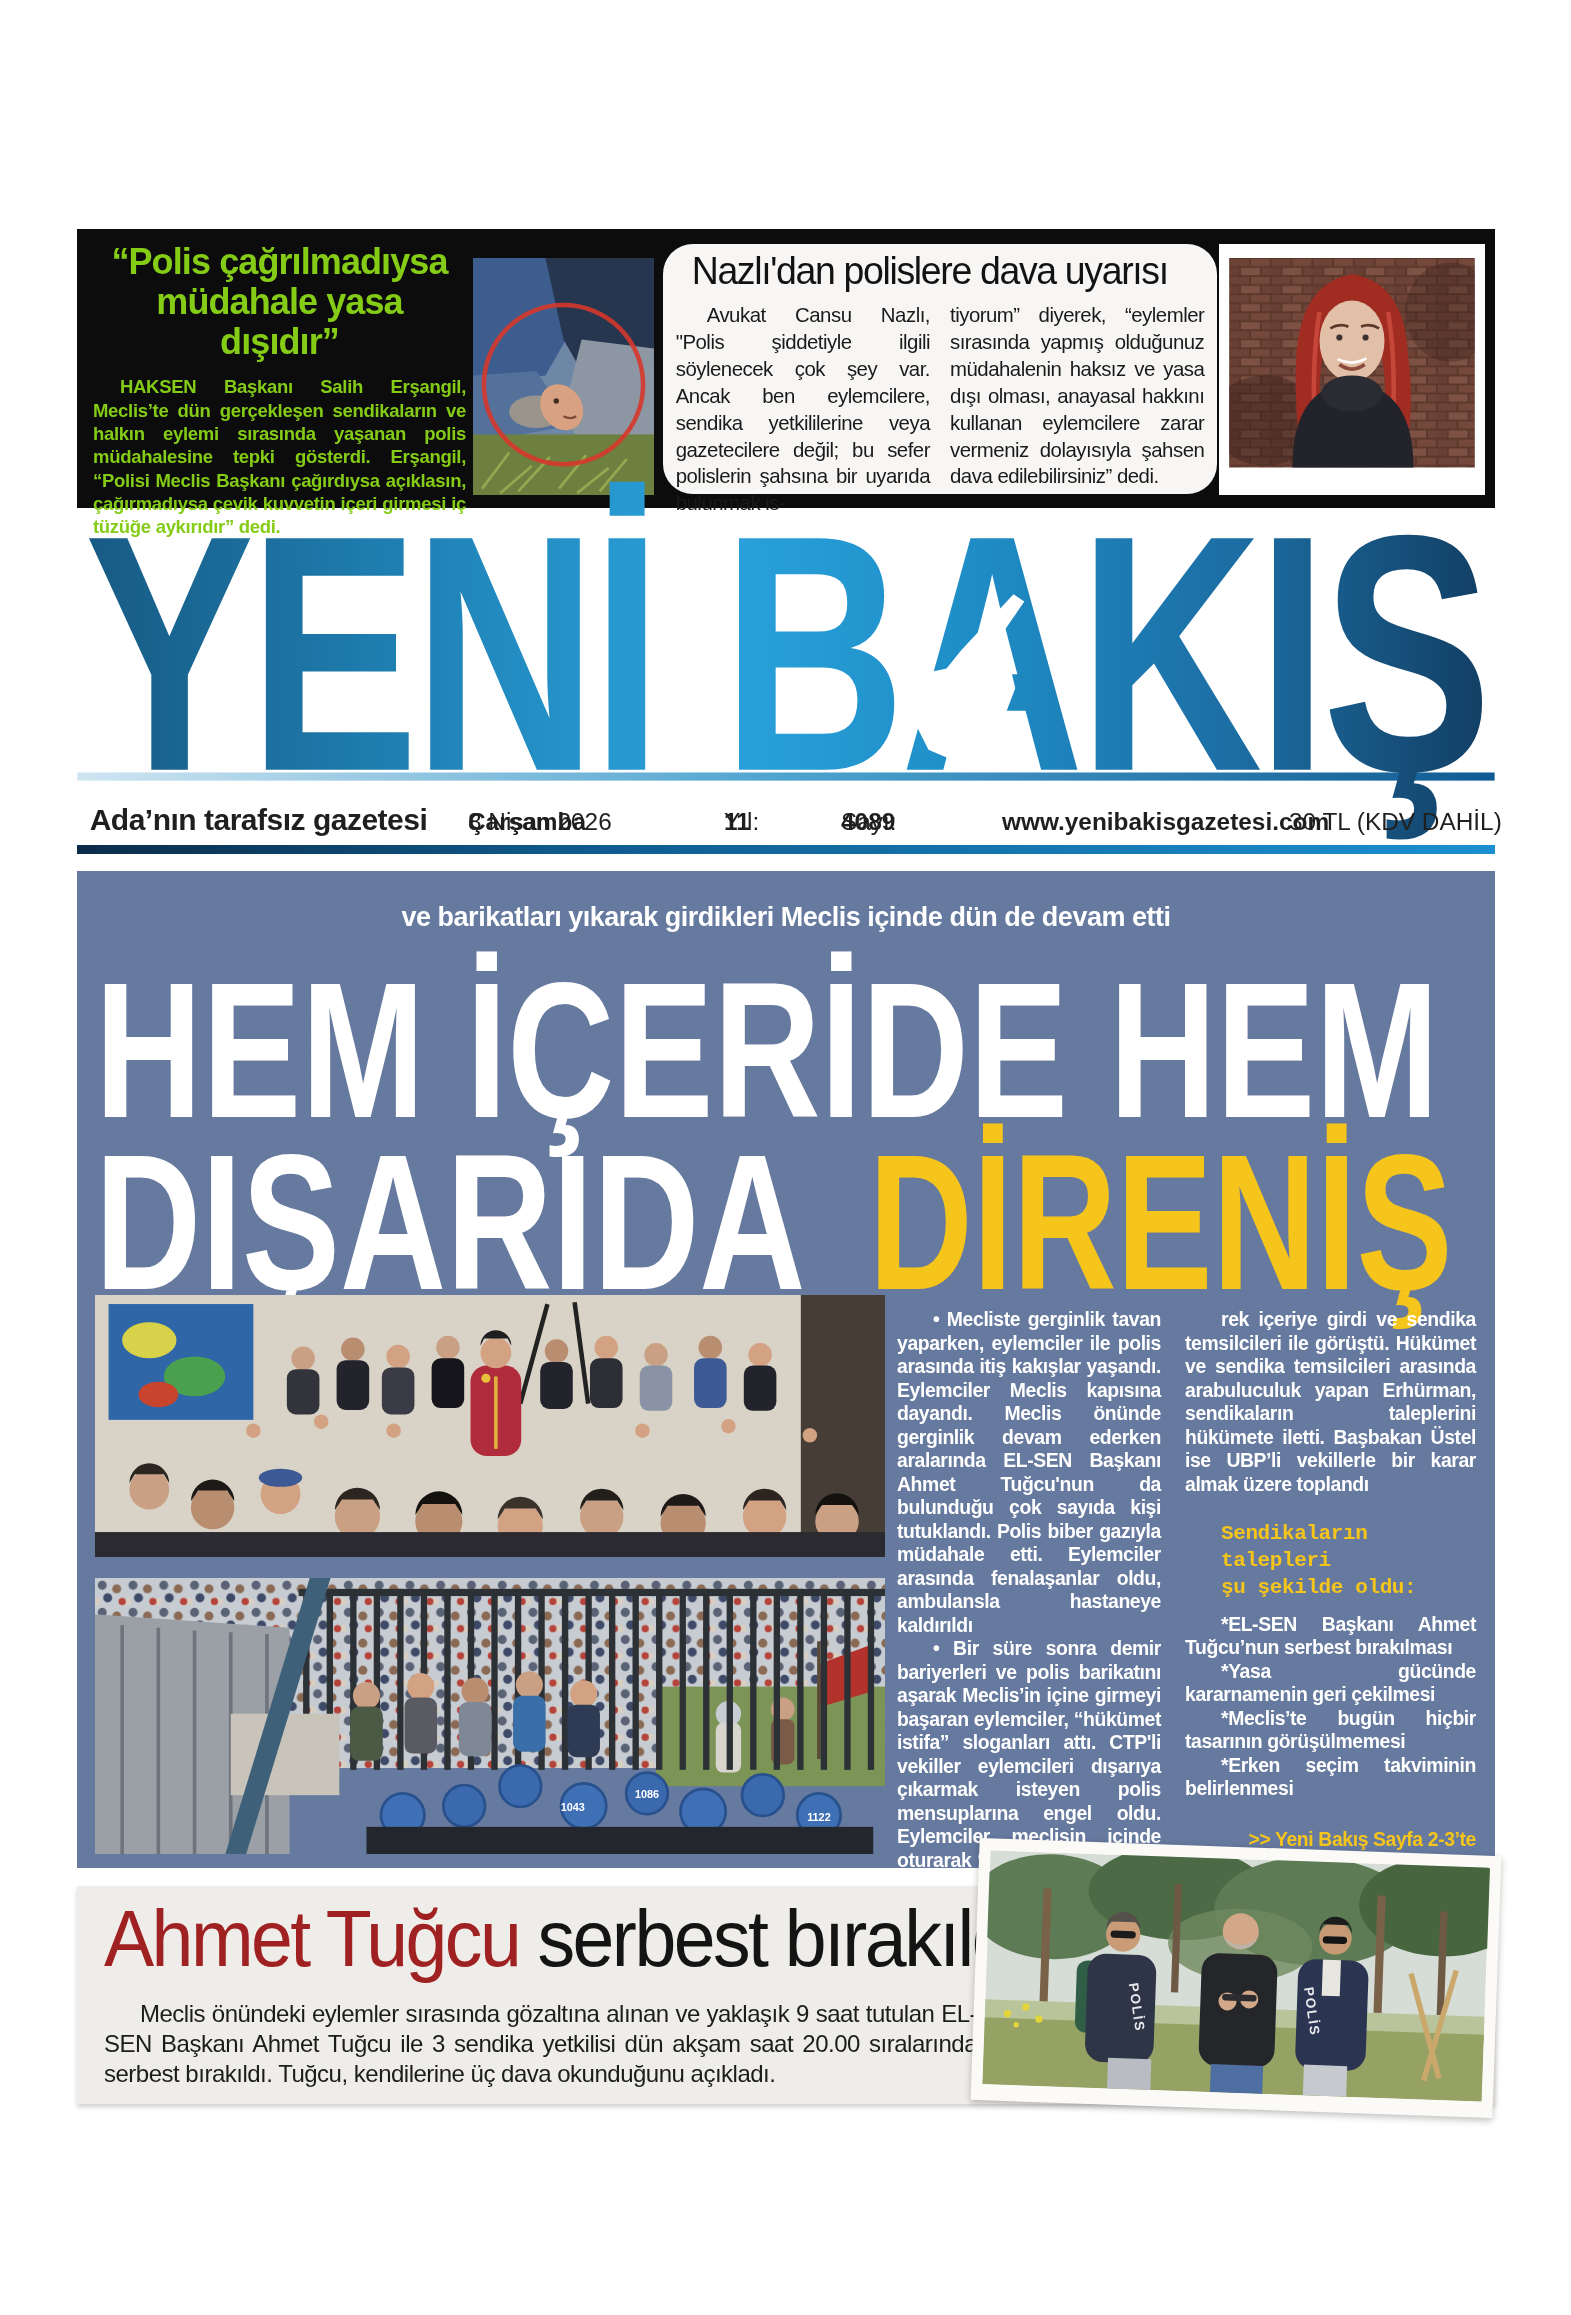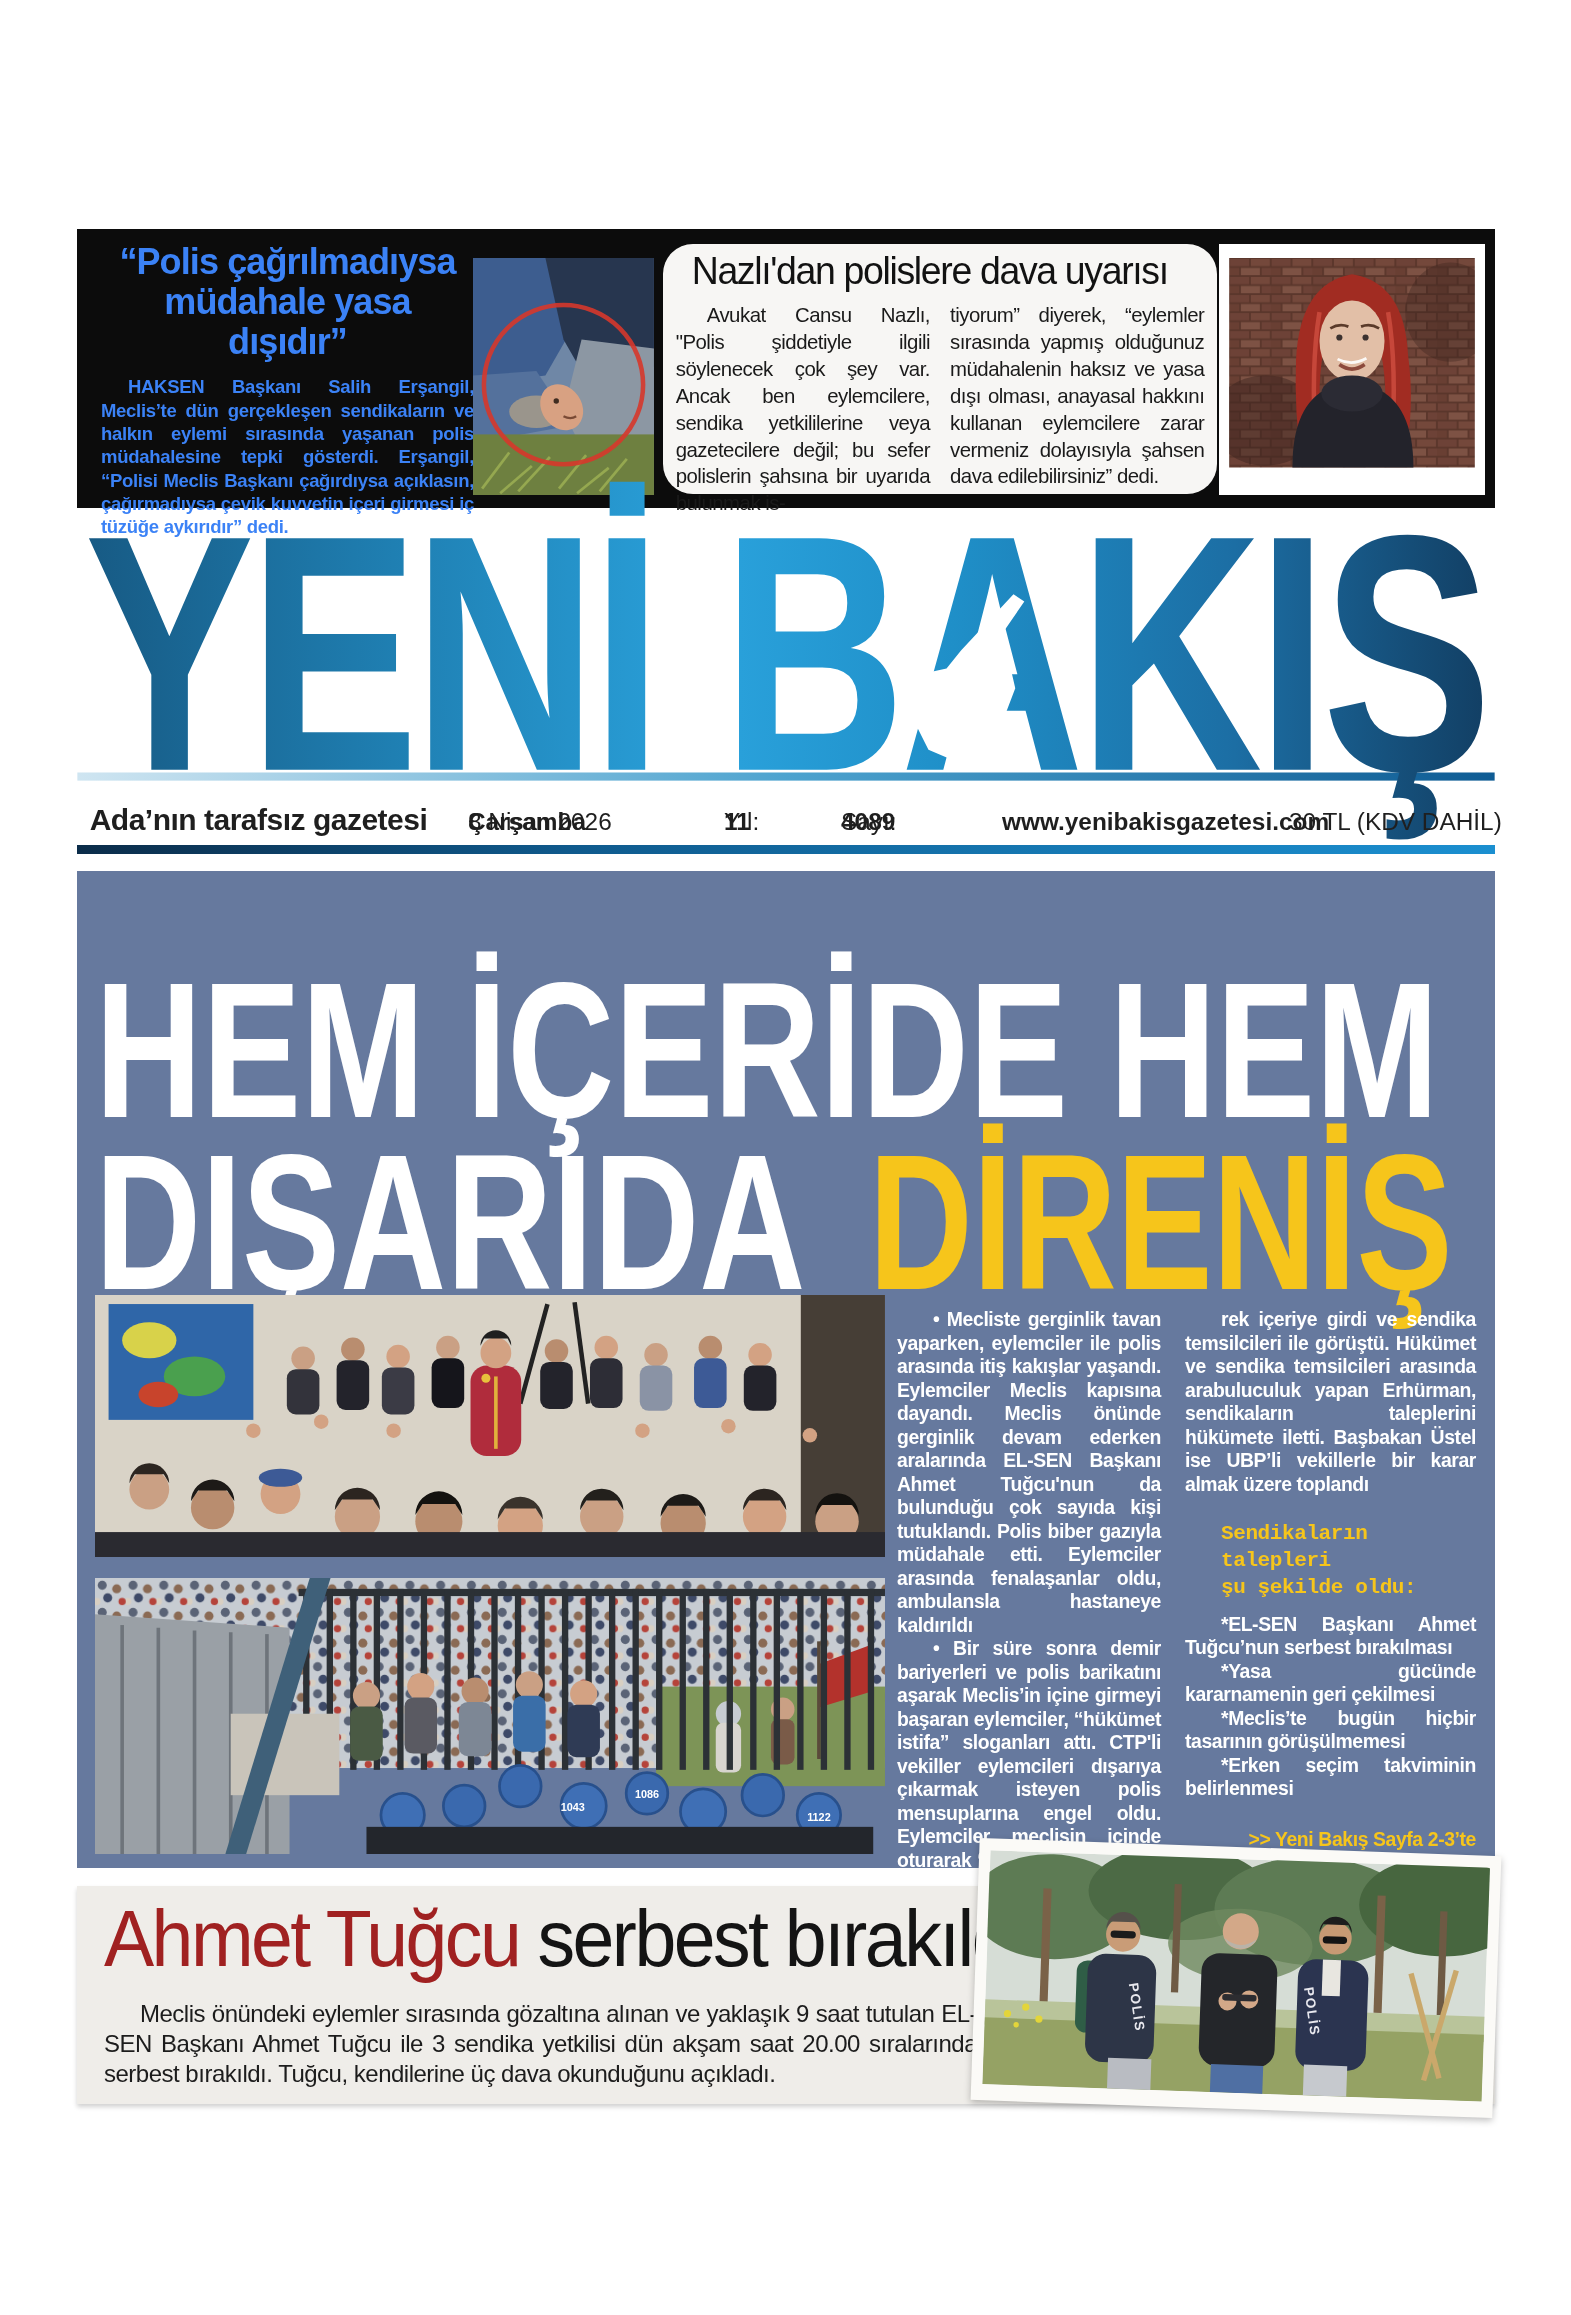--- a/index.html
+++ b/index.html
@@ -2,21 +2,21 @@
 <html style="font-size:14.5px"><head>
 <meta charset="utf-8">
 <style>
   * { margin:0; padding:0; box-sizing:border-box; }
   html,body { background:#ffffff; }
   body { font-family:"Liberation Sans", sans-serif; }
   #page { position:relative; width:1571px; height:2316px; background:#ffffff; margin:0 auto; overflow:hidden; }
 
   
   .topbar { position:absolute; left:77px; top:229px; width:1418px; height:279px; background:#0c0c0c; }
-  .tb-left { position:absolute; left:24px; top:12.7px; width:373px; height:253px; color:#3b82f6; }
+  .tb-left { position:absolute; left:16px; top:12.7px; width:373px; height:253px; color:#84cc16; }
   .tb-left-headline { font-size:36px; font-weight:bold; line-height:1.12; text-align:center; letter-spacing:-0.9px; }
   .tb-left-body { margin-top:12.7px; font-size:18.5px; font-weight:bold; line-height:1.26; text-align:justify; text-indent:27px; letter-spacing:-0.3px; }
   .tb-photo1 { position:absolute; left:396px; top:29px; width:181px; height:237px; background:#6f87a6; overflow:hidden; }
   .tb-card { position:absolute; left:586px; top:14.5px; width:554px; height:250px; background:#f7f6f4; padding:5.4px 12.7px;border-radius:30px; }
   .tb-card-headline { font-size:39px; font-weight:normal; color:#121212; text-align:center; letter-spacing:-1.4px; transform:scaleX(.96); transform-origin:left center; white-space:nowrap; }
   .tb-card-cols { display:flex; gap:20px; margin-top:9px; }
   .tb-card-col { width:256px; font-size:20.4px; line-height:1.32; color:#1a1a1a; text-align:justify; letter-spacing:-0.5px; }
   .tb-card-col.first { text-indent:31px; }
   .tb-photo2 { position:absolute; left:1142px; top:14.5px; width:266px; height:251px; background:#ffffff; padding:14.5px 10px 27px 10px; }
   .tb-photo2 svg { width:100%; height:100%; display:block; }
@@ -169,20 +169,21 @@
         <span class="b">4089</span>
       </span>
     <span class="dl-web">www.yenibakisgazetesi.com</span>
     <span class="dl-price">30 TL (KDV DAHİL)</span>
   </div>
   <div class="rule2"></div>
 
   <div class="panel">
 
     <div class="kicker">
+      <div>ve barikatları yıkarak girdikleri Meclis içinde dün de devam etti</div>
     </div>
 
     <svg class="headline-svg" viewBox="0 0 1567 380">
       <text x="20" y="167" font-family="Liberation Sans, sans-serif" font-weight="bold" font-size="213" textLength="1485" lengthAdjust="spacingAndGlyphs" fill="#ffffff">HEM İÇERİDE HEM</text>
       <text x="20" y="357" font-family="Liberation Sans, sans-serif" font-weight="bold" font-size="213" textLength="785" lengthAdjust="spacingAndGlyphs" fill="#ffffff">DIŞARIDA</text>
       <text x="875" y="357" font-family="Liberation Sans, sans-serif" font-weight="bold" font-size="213" textLength="645" lengthAdjust="spacingAndGlyphs" fill="#f6c51b">DİRENİŞ</text>
     </svg>
 
     <div class="photoA">
       <svg viewBox="0 0 873 290">

